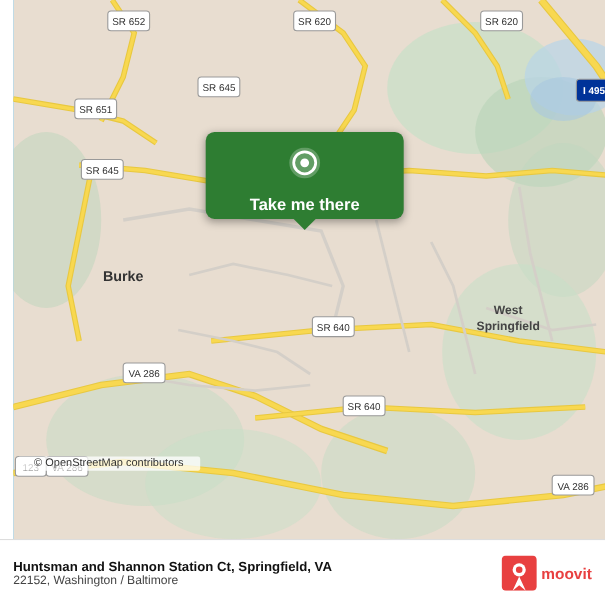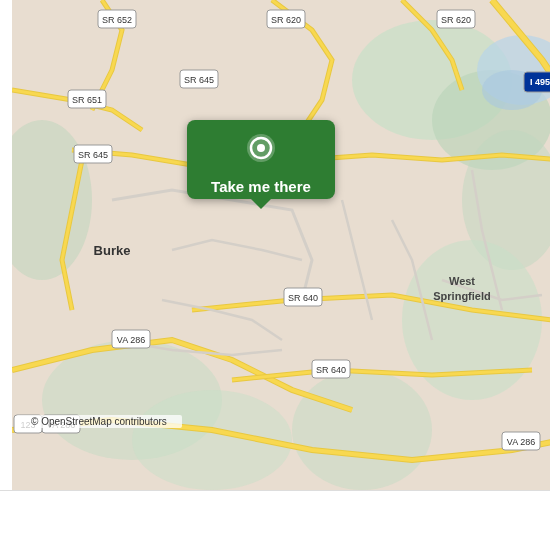--- a/index.html
+++ b/index.html
@@ -26,21 +26,21 @@
       height: 100%;
       position: absolute;
       top: 0; left: 0;
     }
 
     
     #popup {
       position: absolute;
       top: 120px;
       left: 175px;
-      width: 148px;
+      width: 180px;
       background: #2e7d32;
       border-radius: 8px;
       display: flex;
       flex-direction: column;
       align-items: center;
       padding: 14px 10px 4px 10px;
       cursor: pointer;
       box-shadow: 0 2px 8px rgba(0,0,0,0.35);
     }
 
@@ -248,13 +248,26 @@
     </svg>
     <span id="popup-label">Take me there</span>
   </div>
 
   <div id="osm-attr">
     <span>© OpenStreetMap contributors</span>
   </div>
 </div>
 
 <div id="bottom-bar">
+  <div id="address-block">
+    <span id="address-line1">Huntsman and Shannon Station Ct, Springfield, VA</span>
+    <span id="address-line2">22152, Washington / Baltimore</span>
+  </div>
+  <div id="moovit-logo">
+    <svg class="moovit-icon" viewBox="0 0 32 32" xmlns="http://www.w3.org/2000/svg">
+      <rect width="32" height="32" rx="4" fill="#e84040"></rect>
+      <circle cx="16" cy="13" r="6" fill="white"></circle>
+      <circle cx="16" cy="13" r="3" fill="#e84040"></circle>
+      <path d="M16 19 L10 32 L16 27 L22 32 Z" fill="white"></path>
+    </svg>
+    <span id="moovit-text">moovit</span>
+  </div>
 </div>
 
 </body></html>

